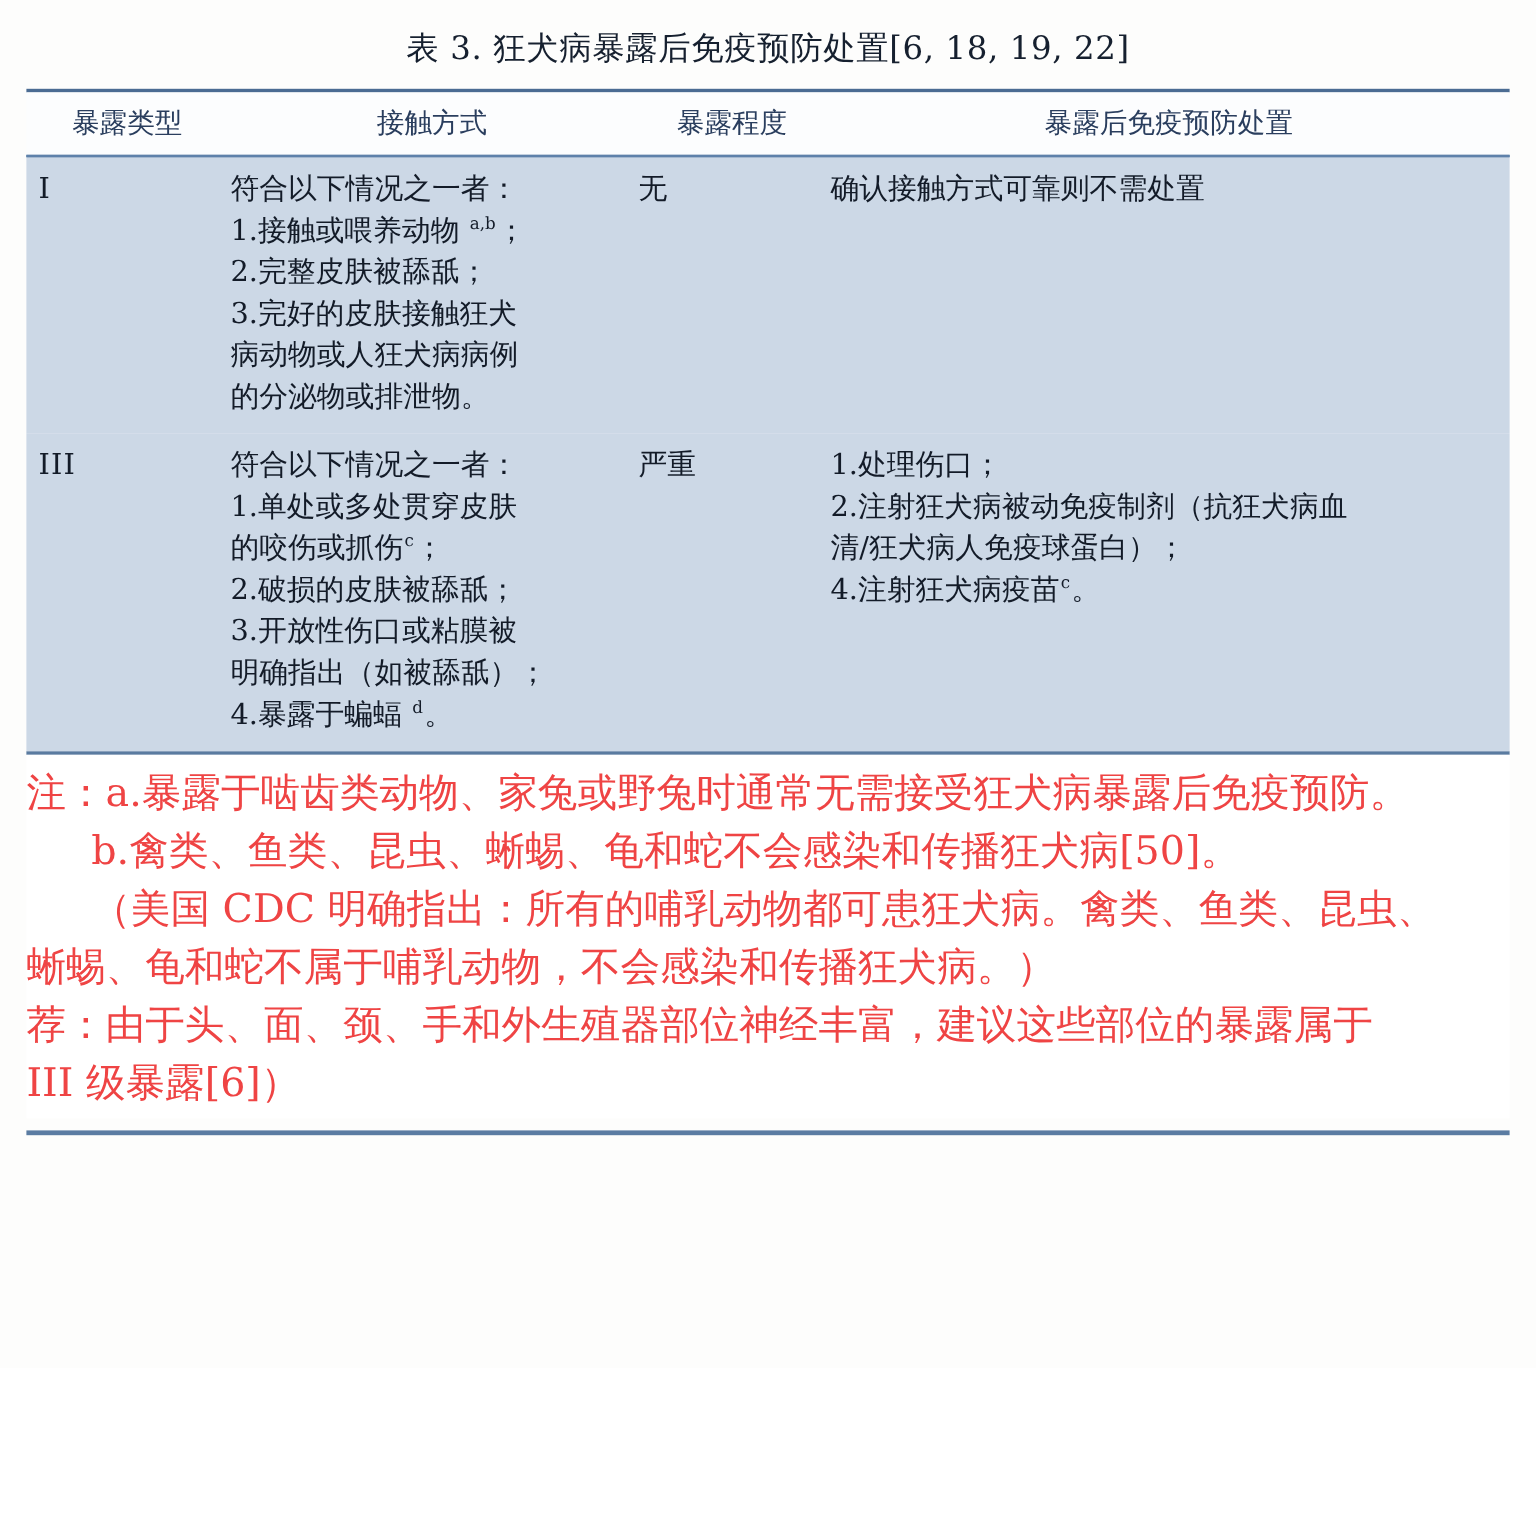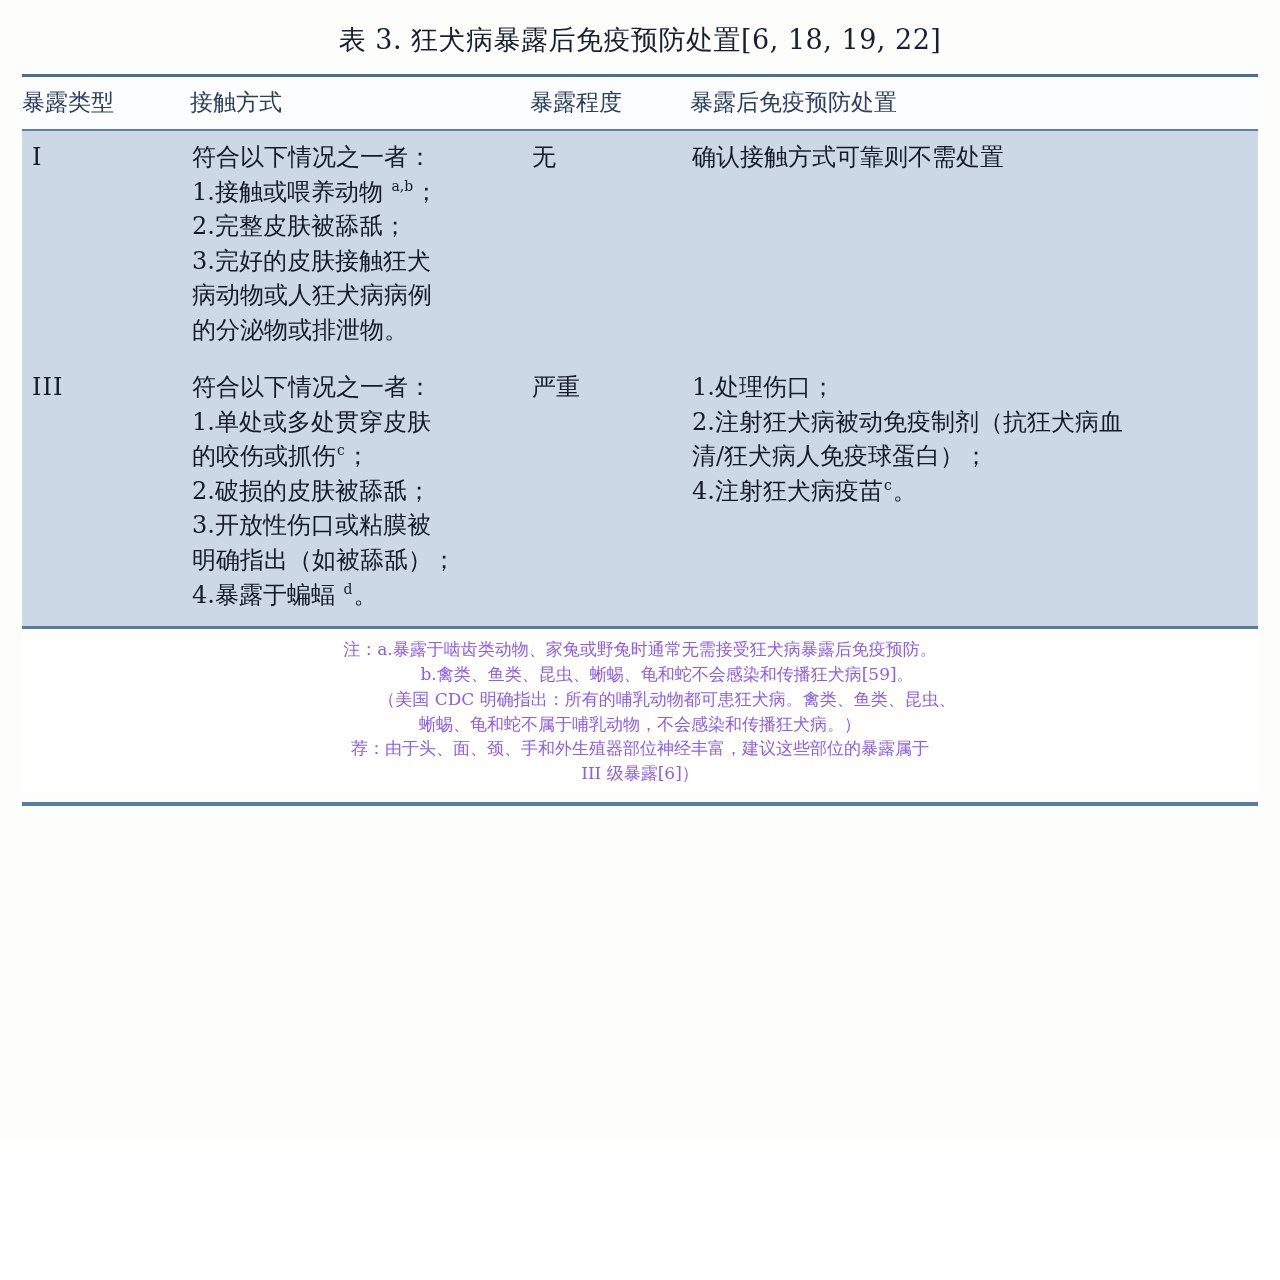--- a/index.html
+++ b/index.html
@@ -46,21 +46,21 @@
     border-collapse: collapse;
     table-layout: fixed;
   }
 
   col.c1 { width: 168px; }
   col.c2 { width: 340px; }
   col.c3 { width: 160px; }
   col.c4 { width: 568px; }
 
   thead th {
-    text-align: left;
+    text-align: center;
     font-weight: 500;
     font-size: 23px;
     color: #2a3e5e;
     padding: 10px 0 11px 0;
     background: #fcfdfe;
     border-bottom: 2.5px solid #5e81aa;
     vertical-align: middle;
     white-space: nowrap;
   }
 
@@ -85,25 +85,24 @@
     font-size: 0.58em;
     vertical-align: super;
     line-height: 0;
     padding: 0 1px;
   }
 
   
   .notes {
     margin: 0 22px;
     padding: 8px 0 6px 0;
-    font-size: 17px;
+    font-size: 33px;
     line-height: 1.46;
-    color: #8b5cf6;
+    color: #ef4444;
     background: #ffffff;
-    text-align: center;
   }
   .note-line {
     display: block;
     white-space: nowrap;
   }
   .note-line.indent1 { text-indent: 0; }
   .note-line.indent2 { text-indent: 54px; }
   .note-line.indent3 { text-indent: 0; }
 
   .bottom-rule {
@@ -173,21 +172,21 @@
             <span class="line"><span>4.注射狂犬病疫苗</span><sup>c</sup><span>。</span></span>
           </td>
         </tr>
 
       </tbody>
     </table>
   </div>
 
   <div class="notes">
     <span class="note-line indent1">注：a.暴露于啮齿类动物、家兔或野兔时通常无需接受狂犬病暴露后免疫预防。</span>
-    <span class="note-line indent2">b.禽类、鱼类、昆虫、蜥蜴、龟和蛇不会感染和传播狂犬病[59]。</span>
+    <span class="note-line indent2">b.禽类、鱼类、昆虫、蜥蜴、龟和蛇不会感染和传播狂犬病[50]。</span>
     <span class="note-line indent2">（美国 CDC 明确指出：所有的哺乳动物都可患狂犬病。禽类、鱼类、昆虫、</span>
     <span class="note-line indent3">蜥蜴、龟和蛇不属于哺乳动物，不会感染和传播狂犬病。）</span>
     <span class="note-line indent3">荐：由于头、面、颈、手和外生殖器部位神经丰富，建议这些部位的暴露属于</span>
     <span class="note-line indent3">III 级暴露[6]）</span>
   </div>
 
   <div class="bottom-rule"></div>
 
 </div>
 

